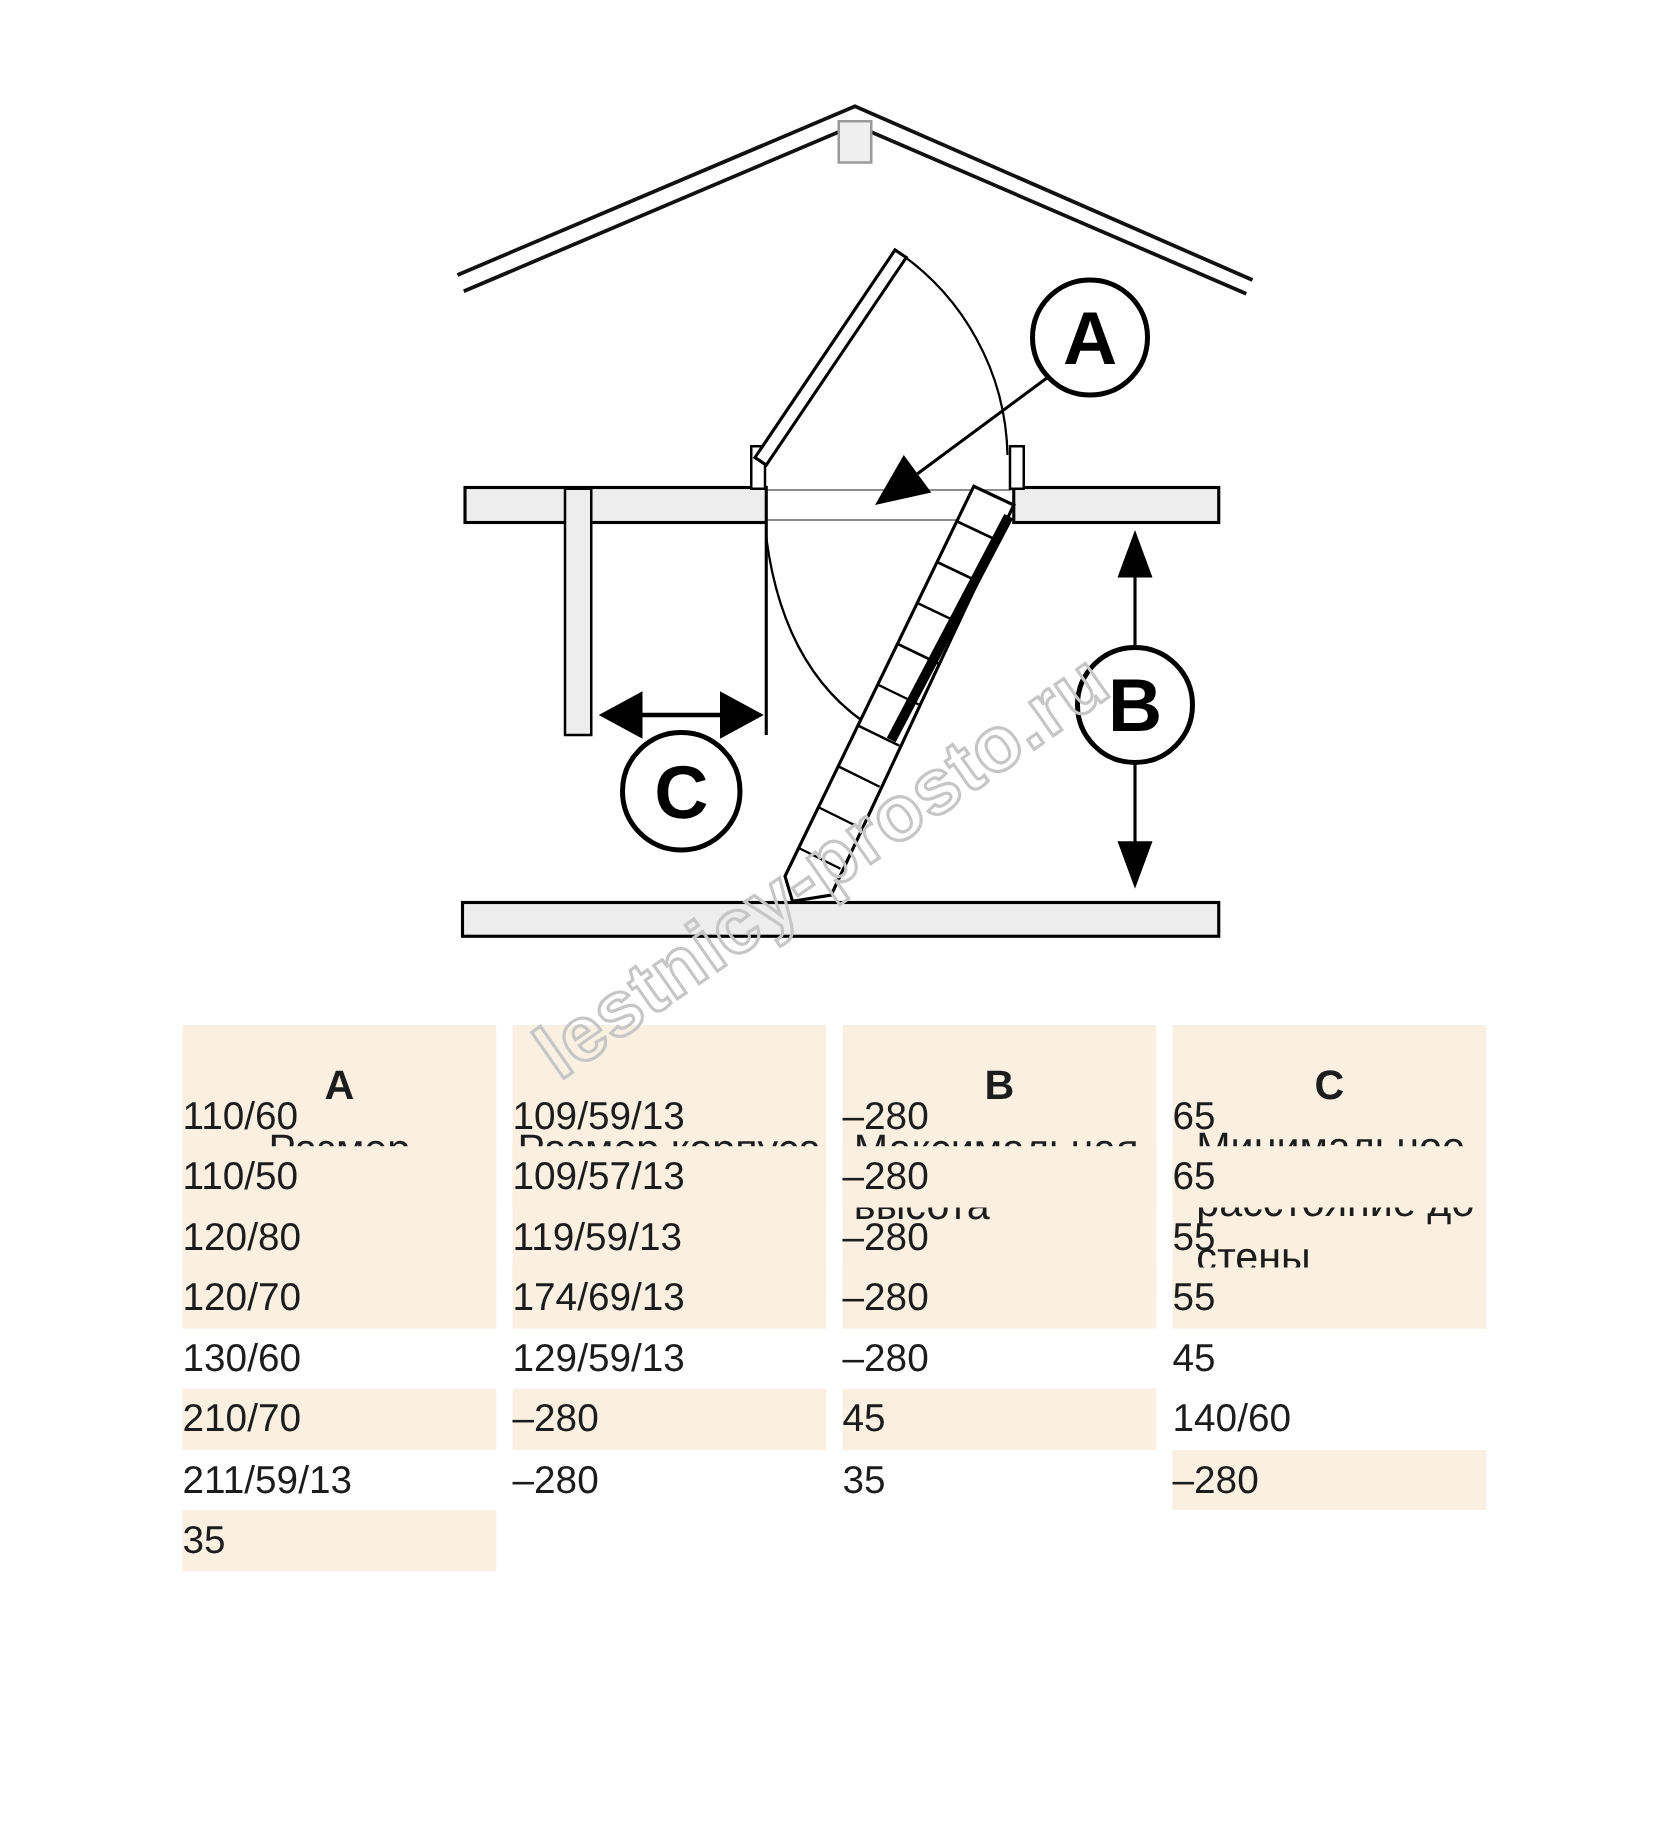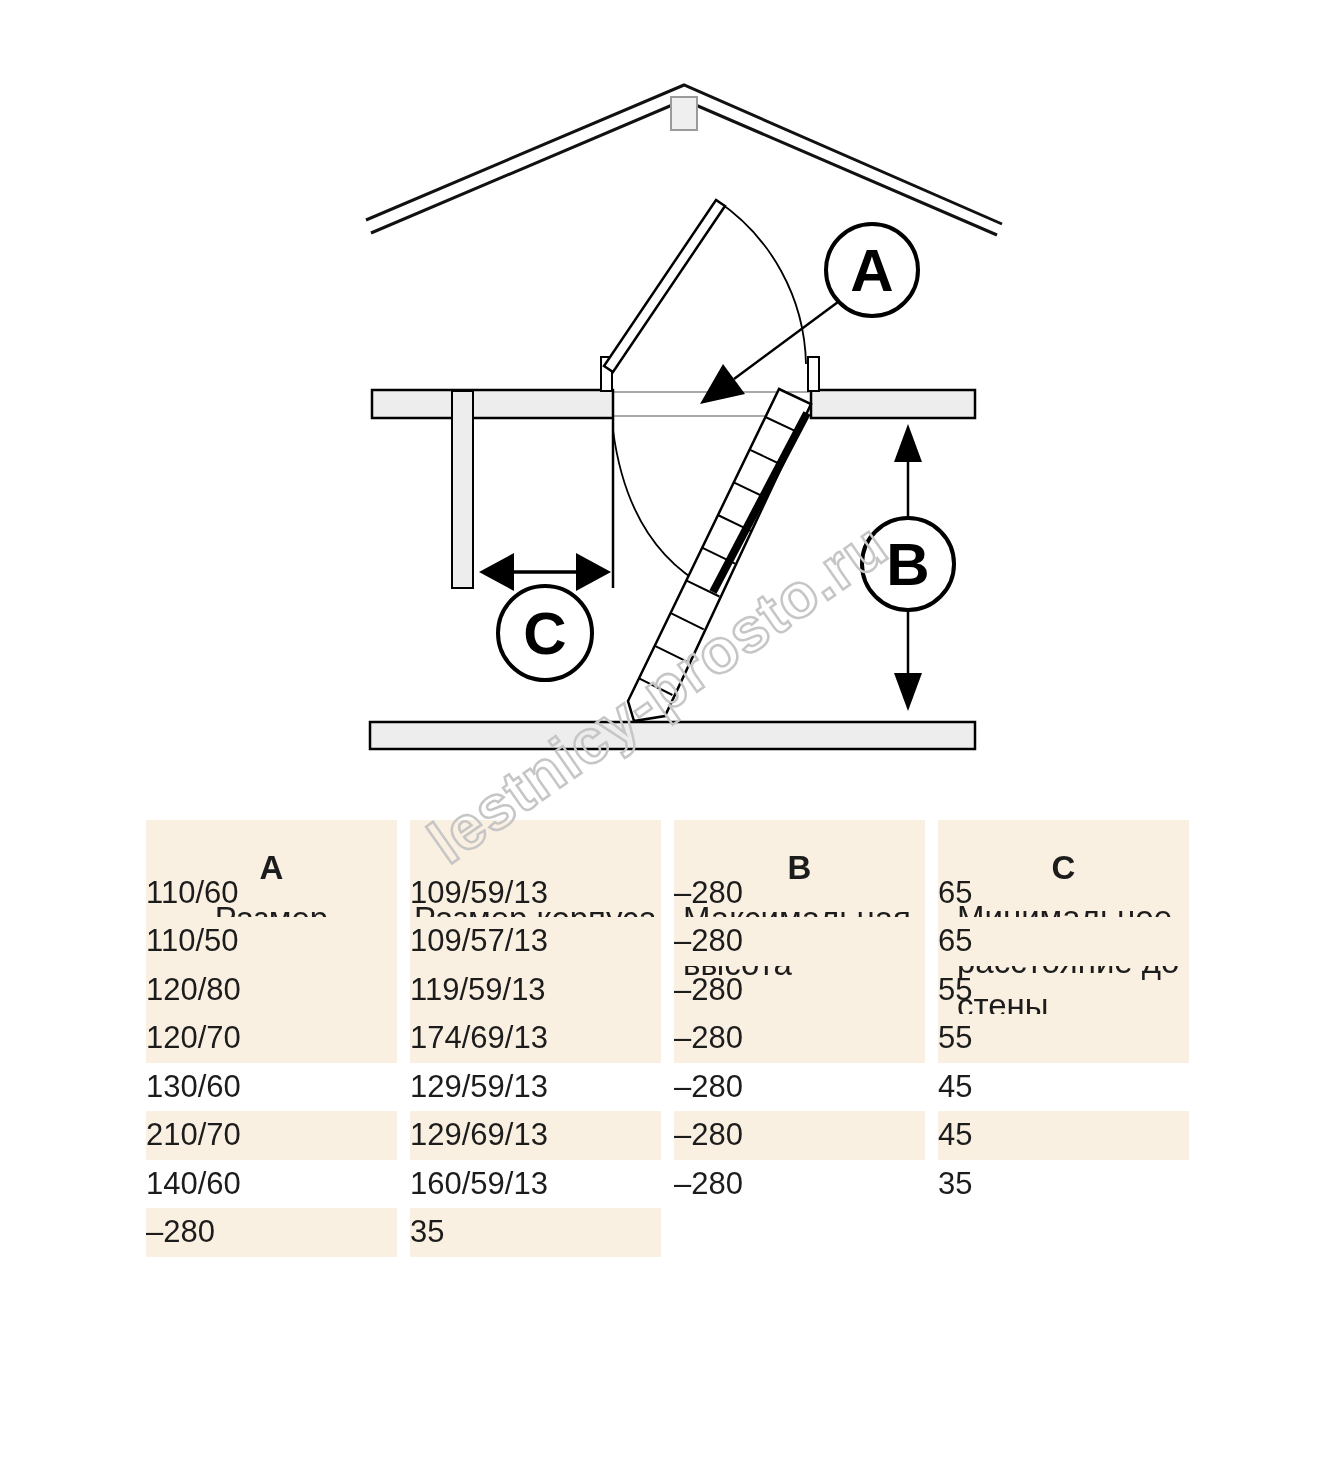--- a/index.html
+++ b/index.html
@@ -155,22 +155,21 @@
     <div class="cell">55</div>
     <div class="cell stripe">120/70</div>
     <div class="cell stripe">174/69/13</div>
     <div class="cell stripe">–280</div>
     <div class="cell stripe">55</div>
     <div class="cell">130/60</div>
     <div class="cell">129/59/13</div>
     <div class="cell">–280</div>
     <div class="cell">45</div>
     <div class="cell stripe">210/70</div>
-    <div class="cell stripe">129/69/13</div>
     <div class="cell stripe">–280</div>
     <div class="cell stripe">45</div>
     <div class="cell">140/60</div>
-    <div class="cell">160/59/13</div>
+    <div class="cell">211/59/13</div>
     <div class="cell">–280</div>
     <div class="cell">35</div>
     <div class="cell stripe">–280</div>
     <div class="cell stripe">35</div>
   </div>
 
 </body></html>

